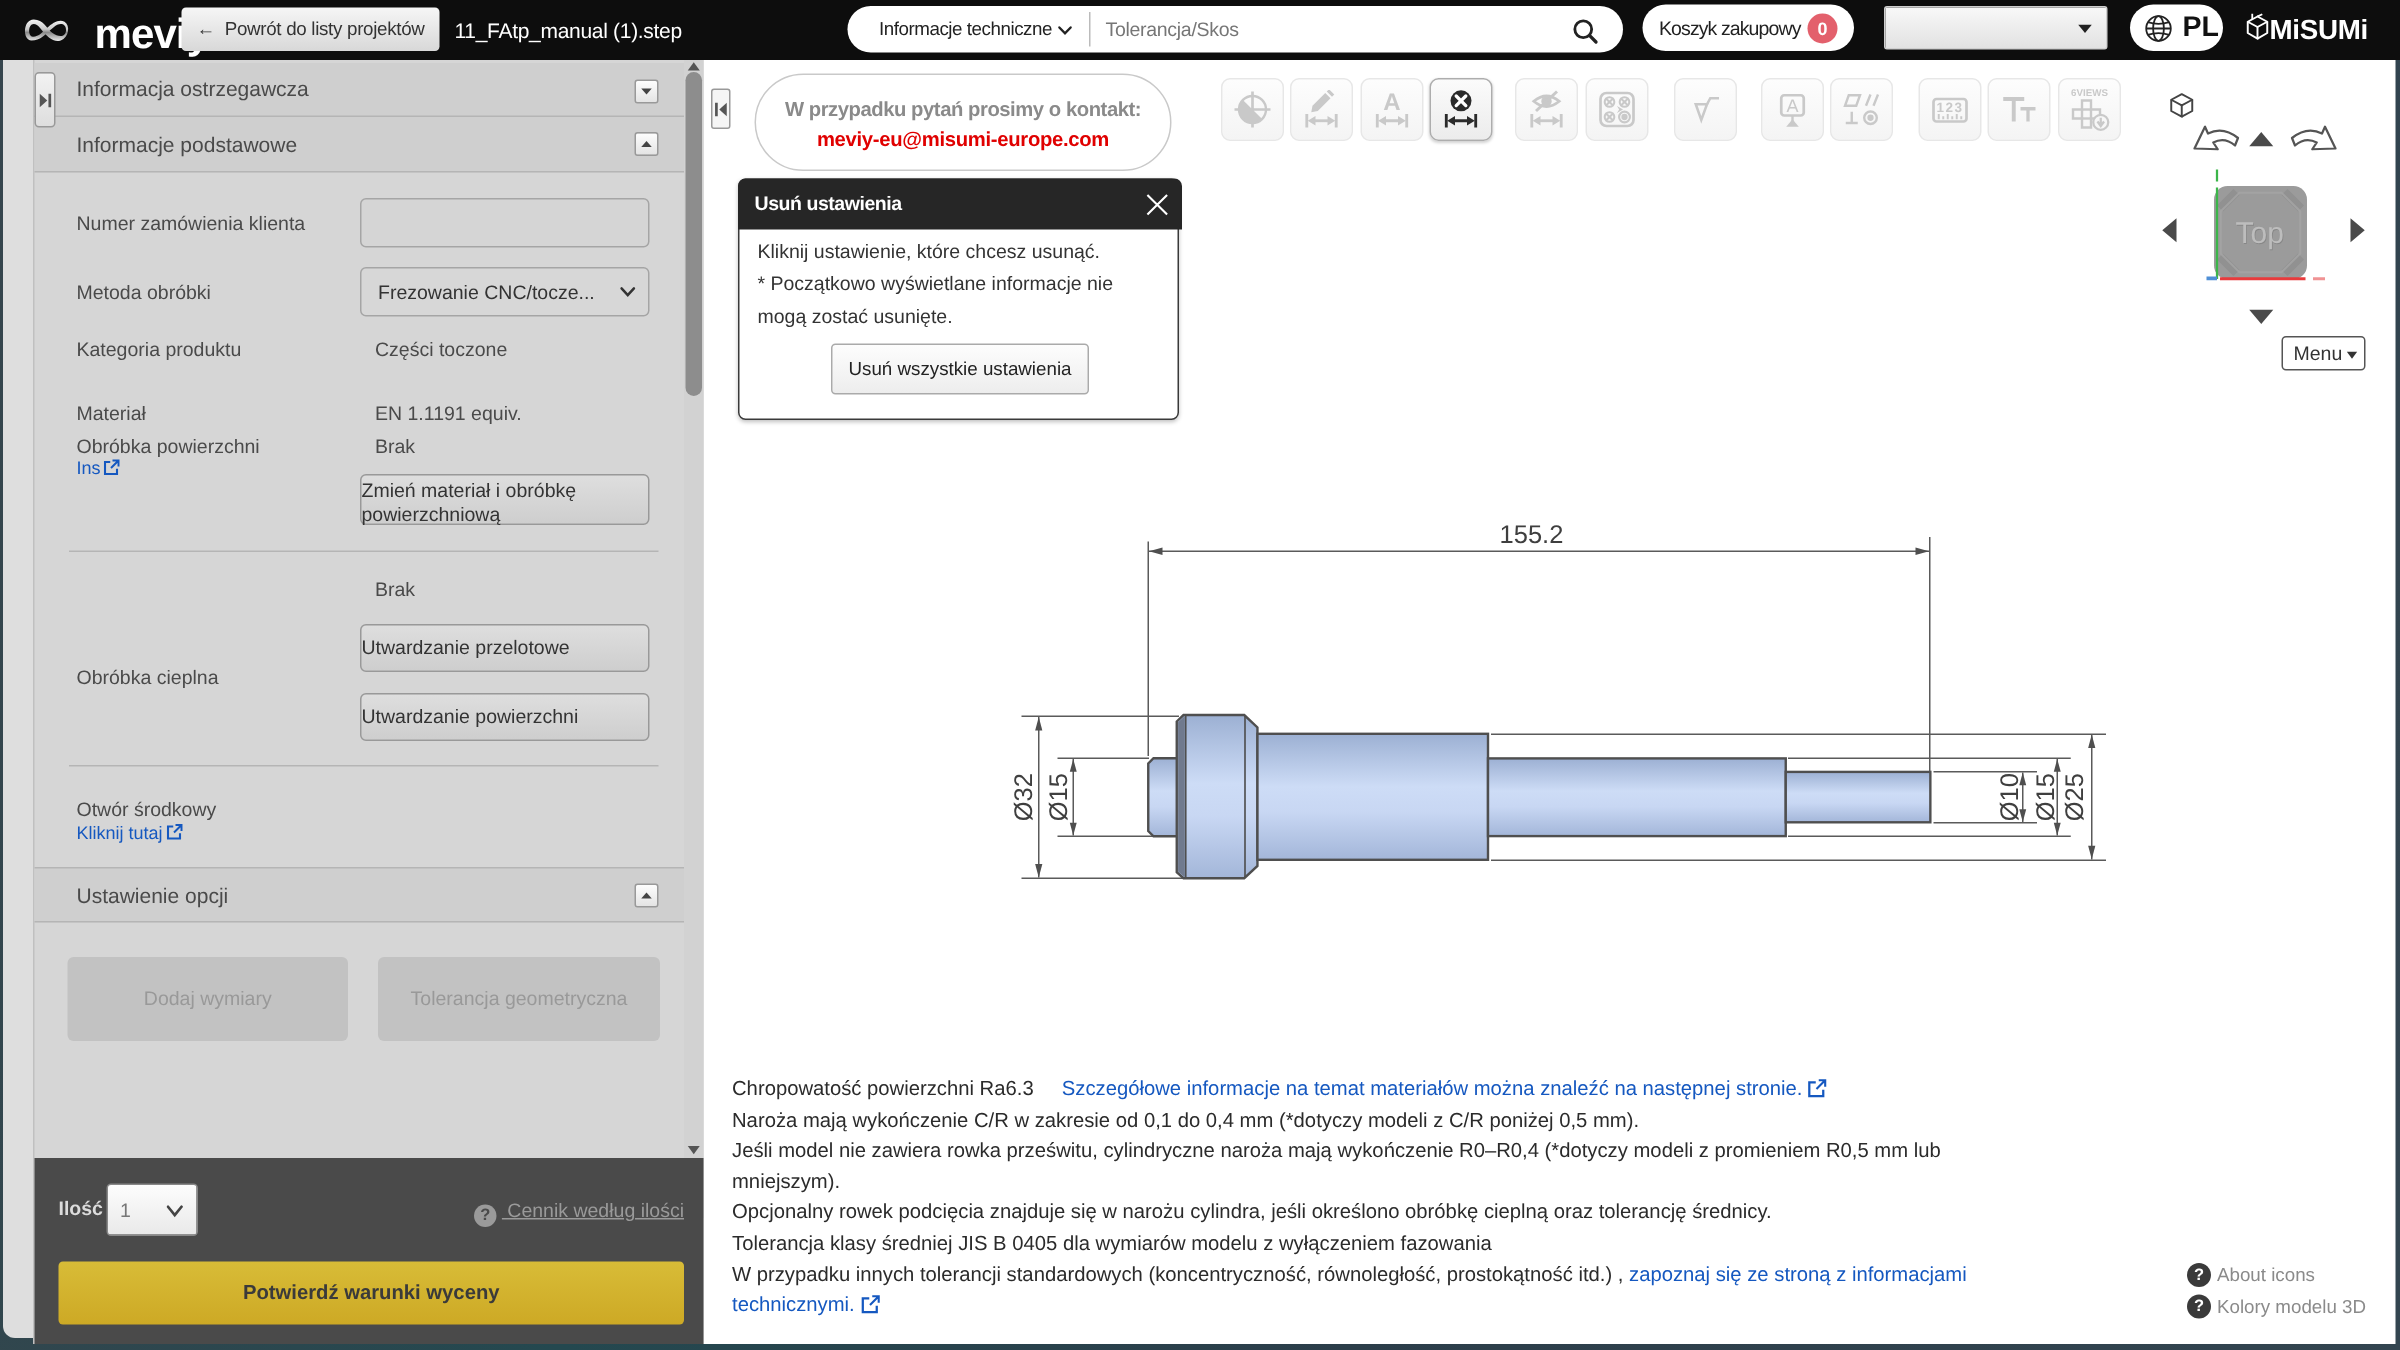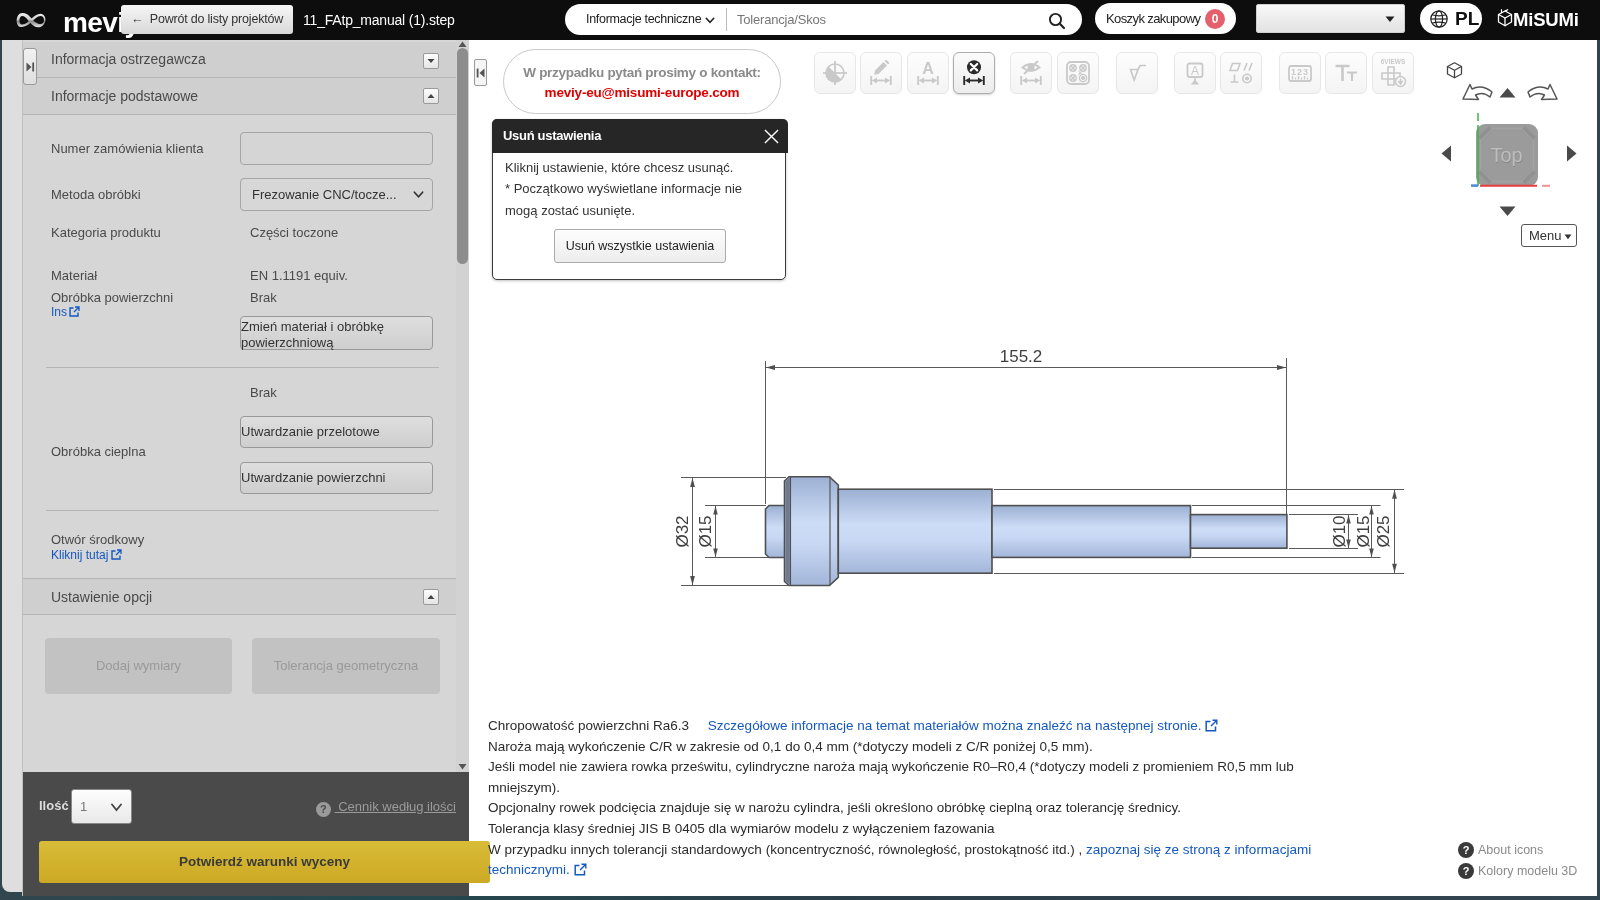--- a/index.html
+++ b/index.html
@@ -156,21 +156,21 @@
       <div style="position:absolute;left:48px;top:17px;width:61px;height:35px;background:linear-gradient(#fdfdfd,#e9e9e9);border:1px solid #888;border-radius:3px;">
         <span style="position:absolute;left:8px;top:9px;font-size:13px;color:#777;">1</span>
         <svg style="position:absolute;right:9px;top:13px" width="11" height="9" viewBox="0 0 11 9">
             <path d="M1 1.5 L5.5 7 L10 1.5" fill="none" stroke="#444" stroke-width="1.8" stroke-linecap="round"></path>
           </svg>
       </div>
       <div style="position:absolute;right:13px;top:27px;font-size:13px;color:#9a9a9a;">
         <span style="display:inline-block;width:15px;height:15px;border-radius:50%;background:#9a9a9a;color:#4a4a4a;font-size:11px;font-weight:bold;text-align:center;line-height:15px;vertical-align:-2px;">?</span>
         <span style="text-decoration:underline;">&nbsp;Cennik według ilości</span>
       </div>
-      <div style="position:absolute;left:16px;top:69px;width:451px;height:42px;background:linear-gradient(#d8bc37,#cda925);border-radius:3px;text-align:center;line-height:42px;font-size:13.5px;font-weight:bold;color:#3a3a3a;">Potwierdź warunki wyceny</div>
+      <div style="position:absolute;left:16px;top:69px;width:417px;height:42px;background:linear-gradient(#d8bc37,#cda925);border-radius:3px;text-align:center;line-height:42px;font-size:13.5px;font-weight:bold;color:#3a3a3a;">Potwierdź warunki wyceny</div>
     </div>
   </div>
   <div id="pcollapse" style="position:absolute;left:23px;top:8px;width:14px;height:37px;background:linear-gradient(#f2f2f2,#dedede);border:1px solid #999;border-radius:3px;z-index:7;">
     <svg style="position:absolute;left:2px;top:13px" width="9" height="10" viewBox="0 0 9 10">
         <path d="M0.5 0.5 L5.5 5 L0.5 9.5 Z" fill="#555"></path>
         <rect x="6.3" y="0.5" width="1.8" height="9" fill="#555"></rect>
       </svg>
   </div>
 </div>
 <div id="header">

